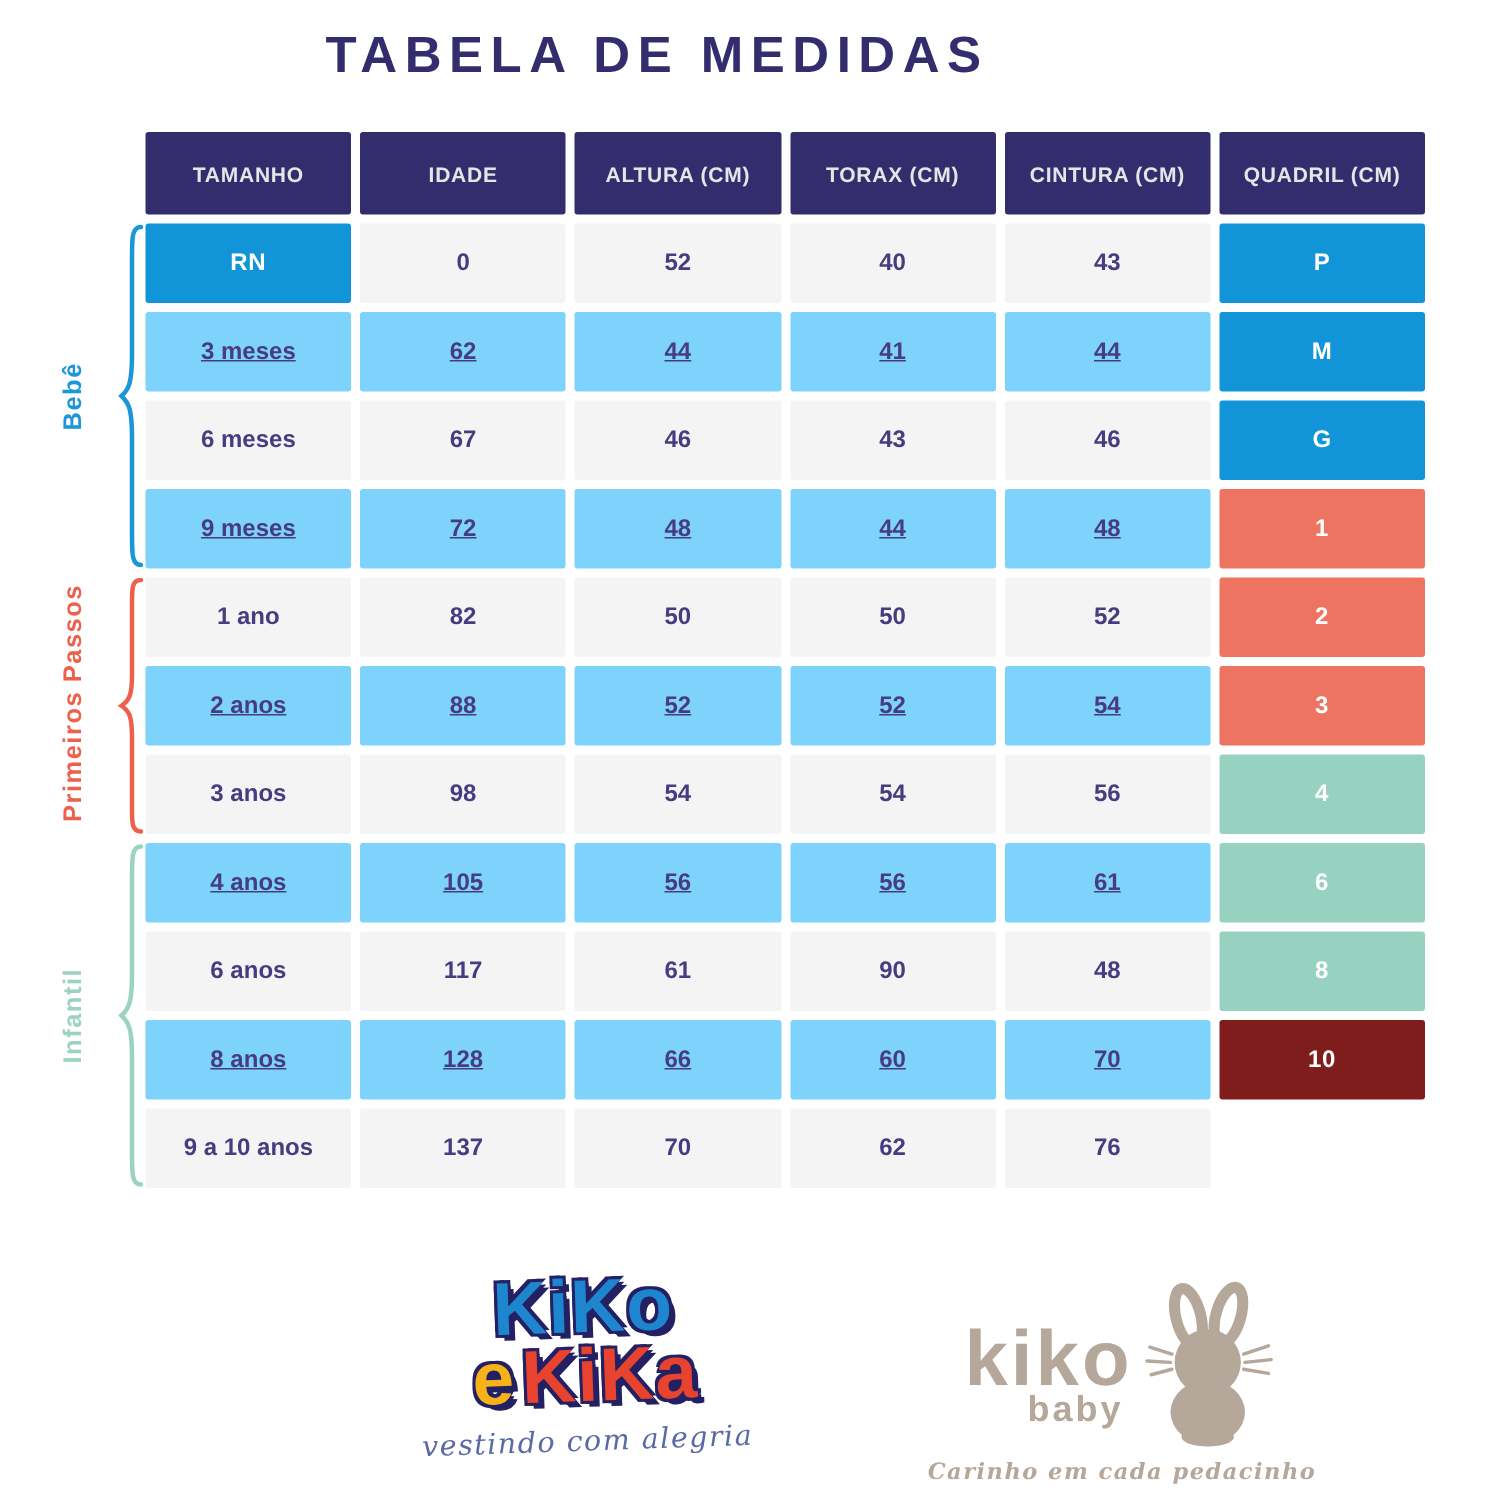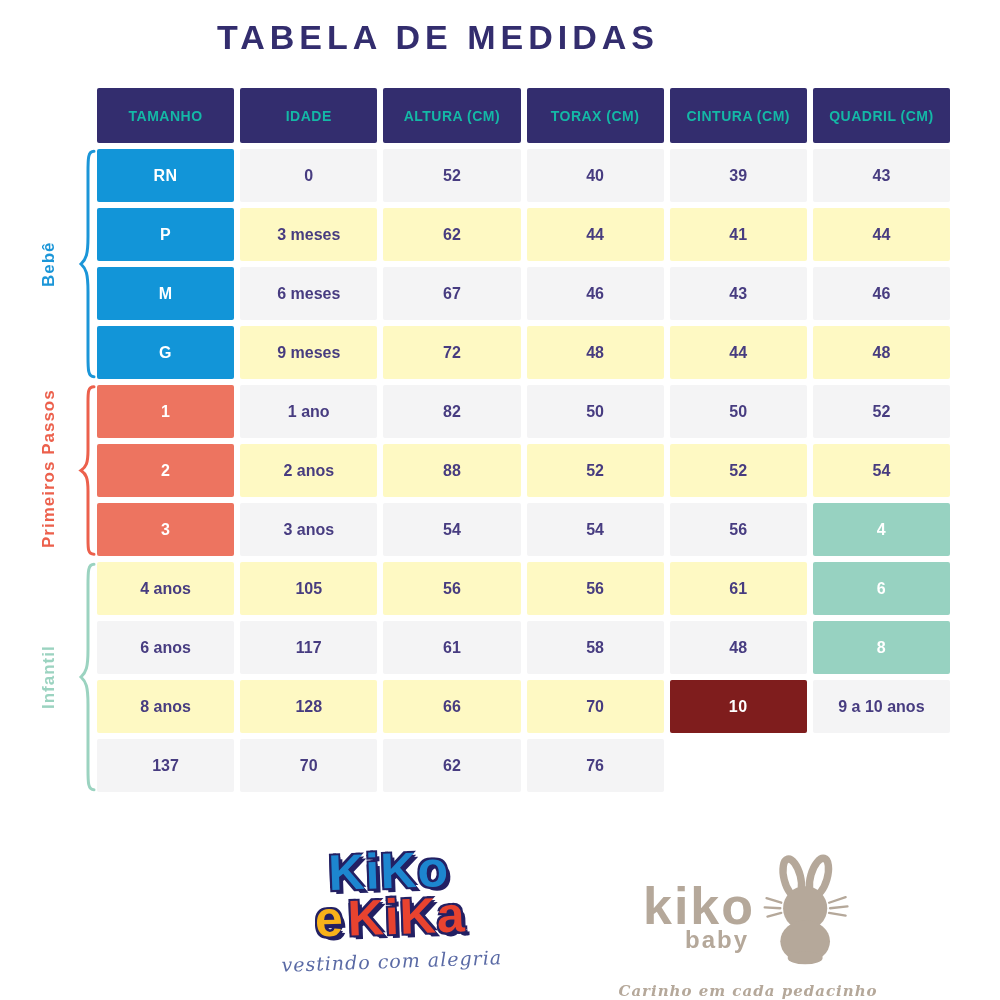--- a/index.html
+++ b/index.html
@@ -16,25 +16,25 @@
   .tbl{
     position:absolute;left:97px;top:88px;width:853px;
     display:grid;grid-template-columns:repeat(6,1fr);
     grid-template-rows:55px repeat(11,53px);
     gap:6px;
   }
   .cell{
     display:flex;align-items:center;justify-content:center;
     font-weight:700;border-radius:2px;
   }
-  .cell.header{background:#332d6e;color:#14b8a6;font-size:14px;letter-spacing:.5px;text-align:center;}
+  .cell.header{background:#332d6e;color:#e5e5e5;font-size:14px;letter-spacing:.5px;text-align:center;}
   .cell.size{color:#ffffff;font-size:16px;letter-spacing:.5px;}
   .cell.data{color:#473c80;font-size:16px;}
   .cell.light{background:#f4f4f5;}
-  .cell.dark{background:#fef9c3;}
+  .cell.dark{background:#7dd3fc;text-decoration:underline;}
   
   .group-label{
     position:absolute;left:28px;width:42px;
     display:flex;align-items:center;justify-content:center;
     writing-mode:vertical-rl;transform:rotate(180deg);
     font-weight:700;font-size:17px;letter-spacing:1px;white-space:nowrap;
   }
   .label-bebe{top:149px;height:230px;}
   .label-pp{top:378px;height:182px;}
   .label-infantil{top:562px;height:230px;}
@@ -67,21 +67,21 @@
   .logo-kb{position:absolute;left:598px;top:852px;width:300px;}
   .kb-row{display:flex;align-items:flex-start;justify-content:center;}
   .kb-textcol{display:flex;flex-direction:column;align-items:flex-end;margin-top:28px;}
   .kb-name{font-size:52px;font-weight:800;color:#b5a89a;letter-spacing:2px;line-height:1;}
   .kb-sub{
     font-size:24px;font-weight:800;color:#b5a89a;letter-spacing:2px;margin-top:-6px;margin-right:6px;
     text-shadow:-1px -1px 0 #fff,1px -1px 0 #fff,-1px 1px 0 #fff,1px 1px 0 #fff;
   }
   .kb-bunny{width:92px;height:118px;margin-left:6px;}
   .kb-tagline{
-    margin-top:12px;text-align:center;font-family:"DejaVu Serif", serif;font-style:italic;
+    margin-top:2px;text-align:center;font-family:"DejaVu Serif", serif;font-style:italic;
     font-size:15px;font-weight:700;color:#b5a89a;letter-spacing:1px;white-space:nowrap;
   }
 </style>
 </head>
 <body>
 
 <div class="page-title">TABELA DE MEDIDAS</div>
 
 <div class="group-label label-bebe" style="color: rgb(27, 150, 216);">Bebê</div>
 <div class="group-label label-pp" style="color: rgb(236, 96, 76);">Primeiros Passos</div>
@@ -107,21 +107,20 @@
     <div class="cell header">TAMANHO</div>
     <div class="cell header">IDADE</div>
     <div class="cell header">ALTURA (CM)</div>
     <div class="cell header">TORAX (CM)</div>
     <div class="cell header">CINTURA (CM)</div>
     <div class="cell header">QUADRIL (CM)</div>
     <div class="cell size" style="background: rgb(18, 149, 216);">RN</div>
     <div class="cell data light">0</div>
     <div class="cell data light">52</div>
     <div class="cell data light">40</div>
-    <div class="cell data light">39</div>
     <div class="cell data light">43</div>
     <div class="cell size" style="background: rgb(18, 149, 216);">P</div>
     <div class="cell data dark">3 meses</div>
     <div class="cell data dark">62</div>
     <div class="cell data dark">44</div>
     <div class="cell data dark">41</div>
     <div class="cell data dark">44</div>
     <div class="cell size" style="background: rgb(18, 149, 216);">M</div>
     <div class="cell data light">6 meses</div>
     <div class="cell data light">67</div>
@@ -141,39 +140,41 @@
     <div class="cell data light">50</div>
     <div class="cell data light">52</div>
     <div class="cell size" style="background: rgb(237, 116, 96);">2</div>
     <div class="cell data dark">2 anos</div>
     <div class="cell data dark">88</div>
     <div class="cell data dark">52</div>
     <div class="cell data dark">52</div>
     <div class="cell data dark">54</div>
     <div class="cell size" style="background: rgb(237, 116, 96);">3</div>
     <div class="cell data light">3 anos</div>
+    <div class="cell data light">98</div>
     <div class="cell data light">54</div>
     <div class="cell data light">54</div>
     <div class="cell data light">56</div>
     <div class="cell size" style="background: rgb(151, 210, 193);">4</div>
     <div class="cell data dark">4 anos</div>
     <div class="cell data dark">105</div>
     <div class="cell data dark">56</div>
     <div class="cell data dark">56</div>
     <div class="cell data dark">61</div>
     <div class="cell size" style="background: rgb(151, 210, 193);">6</div>
     <div class="cell data light">6 anos</div>
     <div class="cell data light">117</div>
     <div class="cell data light">61</div>
-    <div class="cell data light">58</div>
+    <div class="cell data light">90</div>
     <div class="cell data light">48</div>
     <div class="cell size" style="background: rgb(151, 210, 193);">8</div>
     <div class="cell data dark">8 anos</div>
     <div class="cell data dark">128</div>
     <div class="cell data dark">66</div>
+    <div class="cell data dark">60</div>
     <div class="cell data dark">70</div>
     <div class="cell size" style="background: #7f1d1d;">10</div>
     <div class="cell data light">9 a 10 anos</div>
     <div class="cell data light">137</div>
     <div class="cell data light">70</div>
     <div class="cell data light">62</div>
     <div class="cell data light">76</div>
   </div>
 
 <div class="logo-kk">

